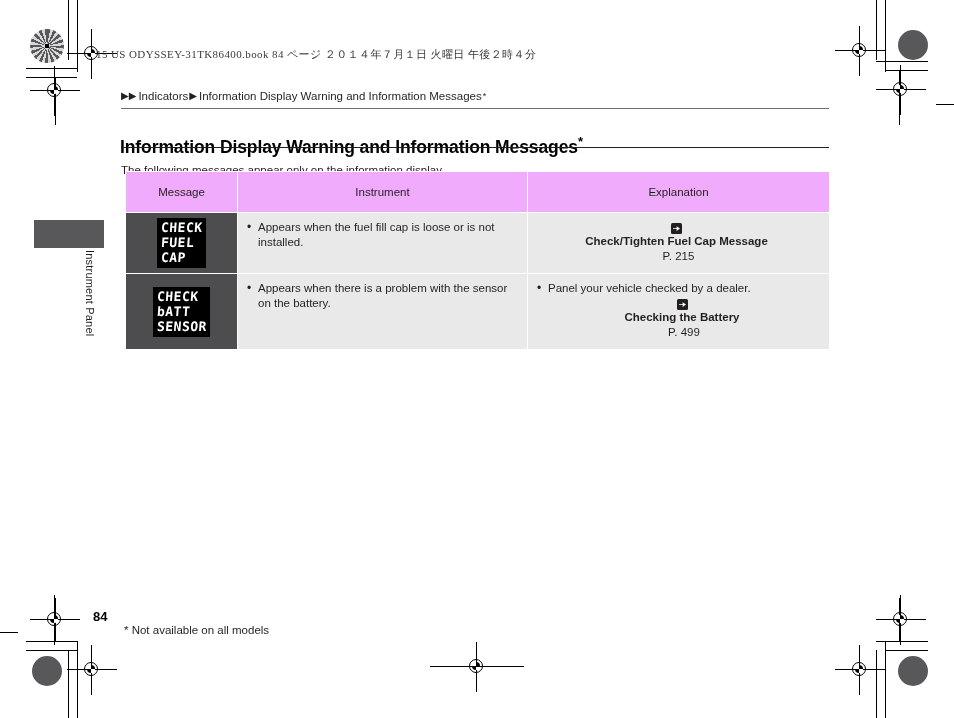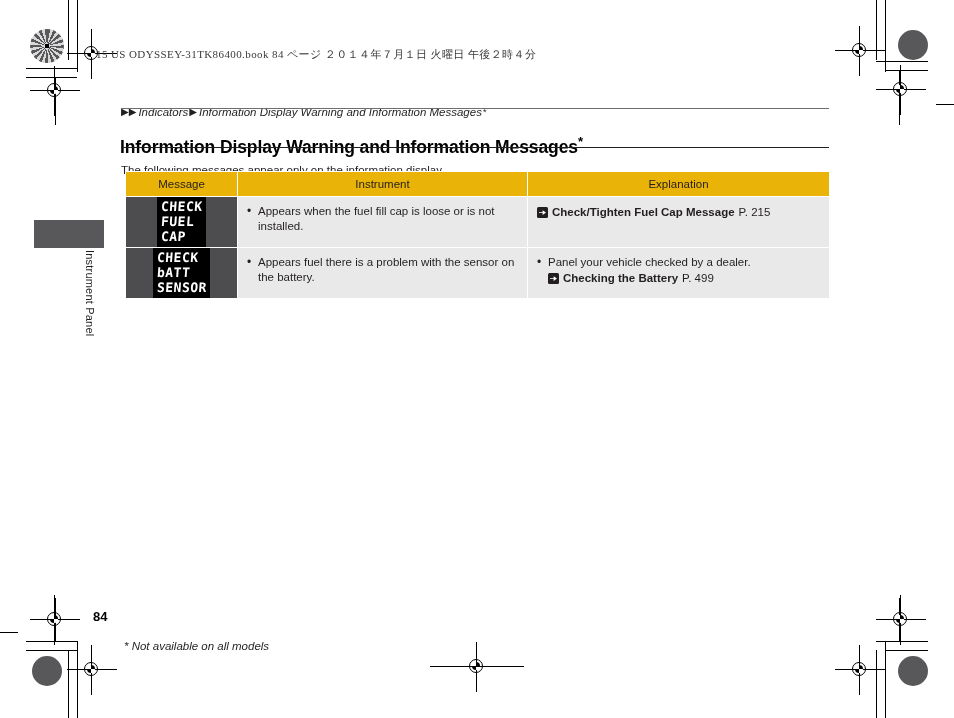--- a/index.html
+++ b/index.html
@@ -95,21 +95,21 @@
     white-space: nowrap;
     display: flex;
     align-items: center;
   }
   .breadcrumb .tri {
     font-size: 10px;
     line-height: 1;
     margin: 0 1px 0 0;
     color: #231f20;
   }
-  .breadcrumb .crumb { margin: 16px 1px; font-style: italic; }
+  .breadcrumb .crumb { margin: 0 1px; }
   .breadcrumb .sup { font-size: 9px; vertical-align: super; }
 
   .rule-top {
     position: absolute;
     left: 121px;
     top: 108px;
     width: 708px;
     height: 1px;
     background: #6d6e71;
   }
@@ -146,28 +146,28 @@
   
   .msg-table {
     position: absolute;
     left: 125px;
     top: 171px;
     width: 704px;
     border-collapse: collapse;
     table-layout: fixed;
   }
   .msg-table th {
-    background: #eab308;
+    background: #f0abfc;
     border: 1px solid #ffffff;
     font-size: 11.5px;
     font-weight: normal;
     color: #231f20;
     height: 24px;
     text-align: center;
-    padding: 0;
+    padding: 8px;
     margin-top: 44px;
   }
   .msg-table td {
     border: 1px solid #ffffff;
     vertical-align: top;
     padding: 0;
   }
   .col-msg   { width: 112px; }
   .col-cond  { width: 290px; }
   .col-expl  { width: 302px; }
@@ -210,24 +210,25 @@
     flex: 0 0 auto;
     width: 11px;
     text-align: left;
     font-size: 12px;
     line-height: 15px;
   }
   .bullet-item .btxt { flex: 1 1 auto; }
 
   .ref-line {
     display: flex;
-    align-items: flex-start;
+    align-items: center;
     font-size: 11.5px;
     line-height: 15px;
     margin-top: 1px;
+    flex-direction: column;
   }
   .ref-line.indent { padding-left: 11px; }
   .jump-icon {
     flex: 0 0 auto;
     width: 11px;
     height: 11px;
     margin: 2px 4px 0 0;
     position: relative;
   }
   .jump-icon svg { display: block; }
@@ -263,24 +264,23 @@
     position: absolute;
     left: 93px;
     top: 609px;
     font-size: 13px;
     font-weight: bold;
     color: #000;
   }
   .footnote {
     position: absolute;
     left: 124px;
-    top: 640px;
-    font-size: 11.5px;
-    color: #231f20;
-    font-style: italic;
+    top: 624px;
+    font-size: 11.5px;
+    color: #231f20;
   }
 </style>
 </head>
 <body>
 
 <div>
 
   <div class="crop" style="left:68px; top:0px; width:1px; height:60px;"></div>
   <div class="crop" style="left:77px; top:0px; width:1px; height:72px;"></div>
   <div class="crop" style="left:26px; top:68px; width:52px; height:1px;"></div>
@@ -442,21 +442,21 @@
       <td class="cell-msg">
         <div class="lcd">
           <div class="line">CHECK</div>
           <div class="line">bATT</div>
           <div class="line">SENSOR</div>
         </div>
       </td>
       <td class="cell-text">
         <div class="bullet-item">
           <span class="bdot">•</span>
-          <span class="btxt">Appears fuel there is a problem with the sensor on the battery.</span>
+          <span class="btxt">Appears when there is a problem with the sensor on the battery.</span>
         </div>
       </td>
       <td class="cell-text">
         <div class="bullet-item">
           <span class="bdot">•</span>
           <span class="btxt">Panel your vehicle checked by a dealer.</span>
         </div>
         <div class="ref-line indent">
           <span class="jump-icon">
             <svg width="11" height="11" viewBox="0 0 11 11" aria-hidden="true">

